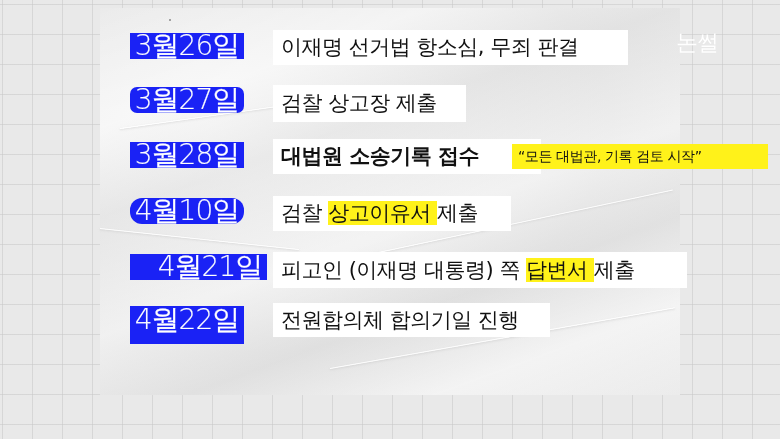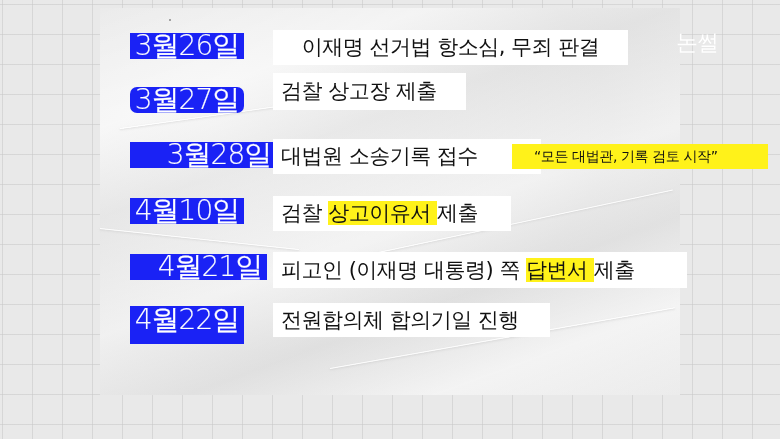--- a/index.html
+++ b/index.html
@@ -47,46 +47,46 @@
       background: #ffffff; color: #111111;
       font-family: "DejaVu Sans", sans-serif; font-size: 21px;
       line-height: 35px; padding: 0 8px; box-sizing: border-box;
       white-space: nowrap; letter-spacing: -0.5px;
     }
     .hl { background: #fff21a; }
     .quote {
       position: absolute; left: 512px; top: 144px; height: 25px; width: 256px;
       background: #fff21a; color: #111111;
       font-family: "DejaVu Sans", sans-serif; font-size: 14px; line-height: 25px;
-      padding: 0 22px; box-sizing: border-box; white-space: nowrap; letter-spacing: -0.4px;
+      padding: 0 6px; box-sizing: border-box; white-space: nowrap; letter-spacing: -0.4px;
     }
   </style>
 </head>
 <body>
 
 <div class="paper">
   <div class="crease" style="left:20px;top:120px;width:300px;transform:rotate(-8deg);"></div>
   <div class="crease" style="left:250px;top:250px;width:330px;transform:rotate(-12deg);"></div>
   <div class="crease" style="left:230px;top:360px;width:350px;transform:rotate(-10deg);"></div>
   <div class="crease" style="left:0px;top:220px;width:200px;transform:rotate(6deg);"></div>
 </div>
 <div class="speck"></div>
 
 <div class="logo">논썰</div>
 
 <div class="date" style="top:33px;">3월26일</div>
-<div class="event" style="top:30px;width:355px;text-align:center;">이재명 선거법 항소심, 무죄 판결</div>
+<div class="event" style="top:30px;width:355px;">이재명 선거법 항소심, 무죄 판결</div>
 
 <div class="date" style="top:87px;border-radius:7px;">3월27일</div>
-<div class="event" style="top:73px;width:193px;height:37px;line-height:37px;">검찰 상고장 제출</div>
+<div class="event" style="top:85px;width:193px;height:37px;line-height:37px;">검찰 상고장 제출</div>
 
-<div class="date" style="top:142px;padding-left:32px;">3월28일</div>
-<div class="event" style="top:139px;width:268px;">대법원 소송기록 접수</div>
+<div class="date" style="top:142px;">3월28일</div>
+<div class="event" style="top:139px;width:268px;font-weight:bold;">대법원 소송기록 접수</div>
 <div class="quote">“모든 대법관, 기록 검토 시작”</div>
 
-<div class="date" style="top:198px;">4월10일</div>
+<div class="date" style="top:198px;border-radius:12px;">4월10일</div>
 <div class="event" style="top:196px;width:238px;"><span>검찰 </span><span class="hl">상고이유서 </span><span>제출</span></div>
 
 <div class="date" style="top:254px;padding-left:23px;">4월21일</div>
 <div class="event" style="top:252px;width:414px;height:36px;line-height:36px;"><span>피고인 (이재명 대통령) 쪽 </span><span class="hl">답변서 </span><span>제출</span></div>
 
 <div class="date" style="top:306px;height:38px;line-height:27px;">4월22일</div>
 <div class="event" style="top:303px;width:277px;height:34px;line-height:34px;">전원합의체 합의기일 진행</div>
 
 </body></html>

